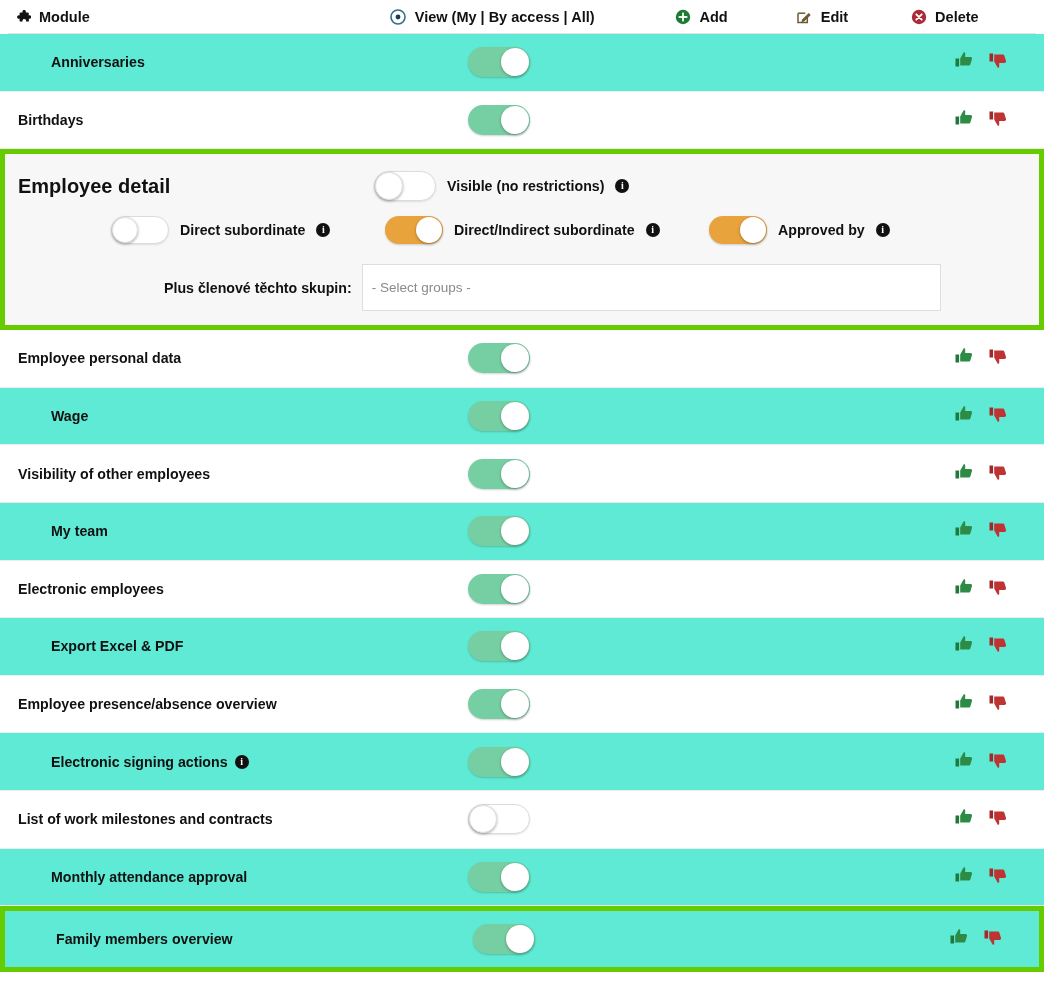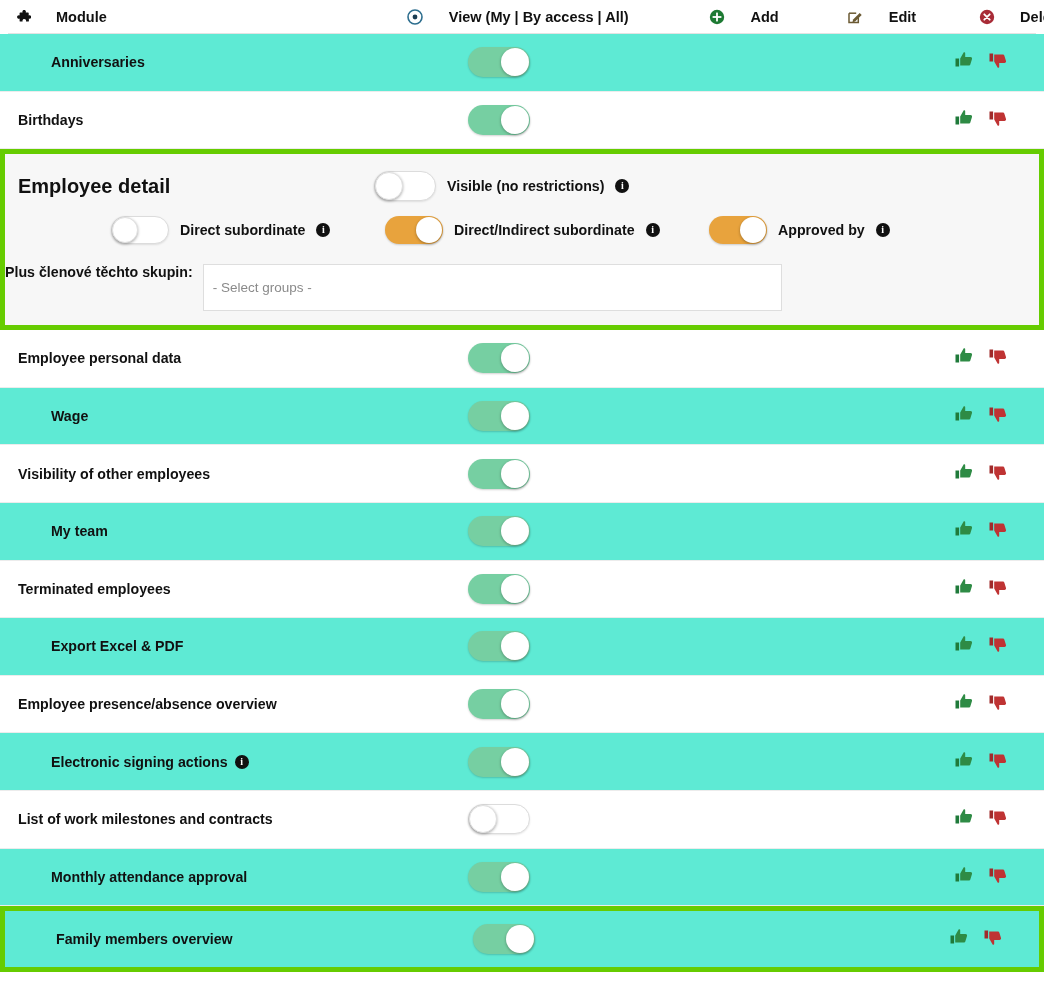--- a/index.html
+++ b/index.html
@@ -22,21 +22,21 @@
   .toolbar::after {
     content: "";
     position: absolute;
     left: 8px; right: 8px; bottom: 0;
     height: 1px;
     background: #e3e3e3;
   }
   .tb-item {
     display: flex;
     align-items: center;
-    gap: 25px;
+    gap: 8px;
     font-size: 14.5px;
     font-weight: bold;
     color: #111;
     white-space: nowrap;
   }
   .tb-module  { margin-left: 14px; }
   .tb-view    { margin-left: 300px; }
   .tb-add     { margin-left: 80px; }
   .tb-edit    { margin-left: 68px; }
   .tb-delete  { margin-left: 62px; }
@@ -154,22 +154,23 @@
     color: #111;
     white-space: nowrap;
   }
   .opt-visible { left: 369px; }
   .opt-direct  { left: 106px; }
   .opt-indirect{ left: 380px; }
   .opt-approved{ left: 704px; }
 
   .groups-row {
     display: flex;
-    align-items: flex-start;
+    align-items: center;
     margin-top: 12px;
+    margin-left: 159px;
   }
   .groups-label {
     font-size: 14.2px;
     font-weight: bold;
     color: #111;
     white-space: nowrap;
     margin-right: 10px;
   }
   .groups-input {
     width: 579px;
@@ -410,21 +411,21 @@
             <path d="M6.2 8.6l3.4-6c.3-.6 1.6-.5 1.6.6v3.9h5.3c1.1 0 1.8.9 1.5 1.9l-1.7 5.4c-.2.7-.8 1.2-1.6 1.2H6.2z" fill="#2e8b45"></path>
           </svg></span>
         <span><svg width="20" height="20" viewBox="0 0 20 20">
             <rect x="1.5" y="3.5" width="3.6" height="8" fill="#a02a2a"></rect>
             <path d="M6.2 11.4l3.4 6c.3.6 1.6.5 1.6-.6v-3.9h5.3c1.1 0 1.8-.9 1.5-1.9l-1.7-5.4c-.2-.7-.8-1.2-1.6-1.2H6.2z" fill="#bf3333"></path>
           </svg></span>
       </div>
     </div>
     <div class="row">
       <div class="row-label">
-        <span>Terminated employees</span>
+        <span>Electronic employees</span>
       </div>
       <div class="row-toggle">
         <span class="sw on-green">
           <span class="knob"></span>
         </span>
       </div>
       <div class="row-vote">
         <span><svg width="20" height="20" viewBox="0 0 20 20">
             <rect x="1.5" y="8.5" width="3.6" height="8" fill="#1f7a3a"></rect>
             <path d="M6.2 8.6l3.4-6c.3-.6 1.6-.5 1.6.6v3.9h5.3c1.1 0 1.8.9 1.5 1.9l-1.7 5.4c-.2.7-.8 1.2-1.6 1.2H6.2z" fill="#2e8b45"></path>

